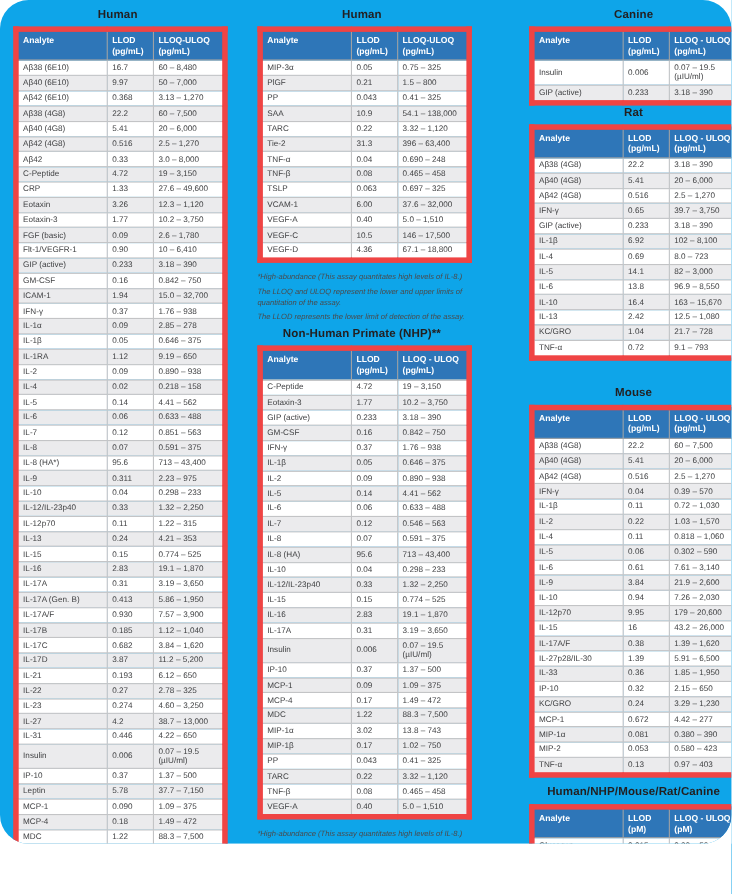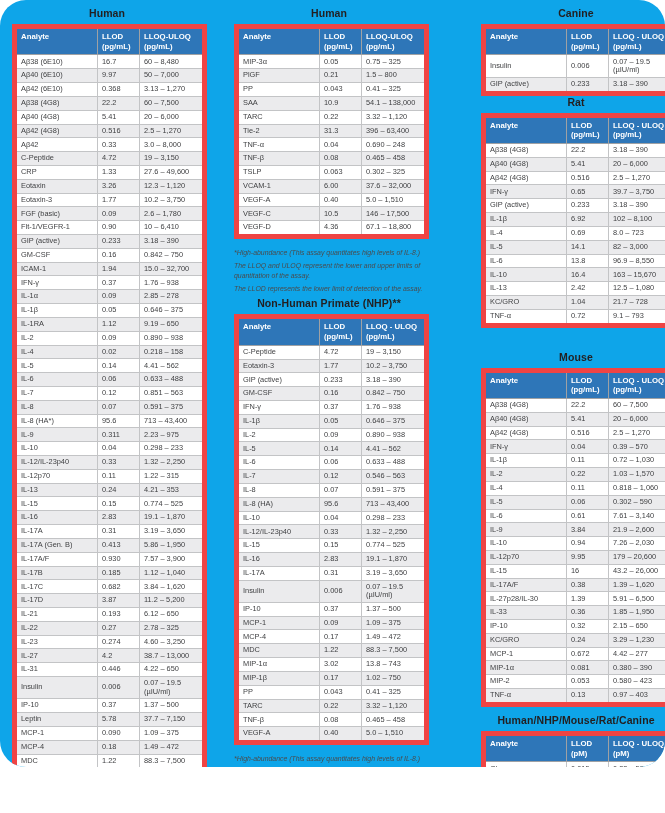--- a/index.html
+++ b/index.html
@@ -400,21 +400,21 @@
             <td>0.690 – 248</td>
           </tr>
           <tr>
             <td>TNF-β</td>
             <td>0.08</td>
             <td>0.465 – 458</td>
           </tr>
           <tr>
             <td>TSLP</td>
             <td>0.063</td>
-            <td>0.302 – 325</td>
+            <td>0.697 – 325</td>
           </tr>
           <tr>
             <td>VCAM-1</td>
             <td>6.00</td>
             <td>37.6 – 32,000</td>
           </tr>
           <tr>
             <td>VEGF-A</td>
             <td>0.40</td>
             <td>5.0 – 1,510</td>

